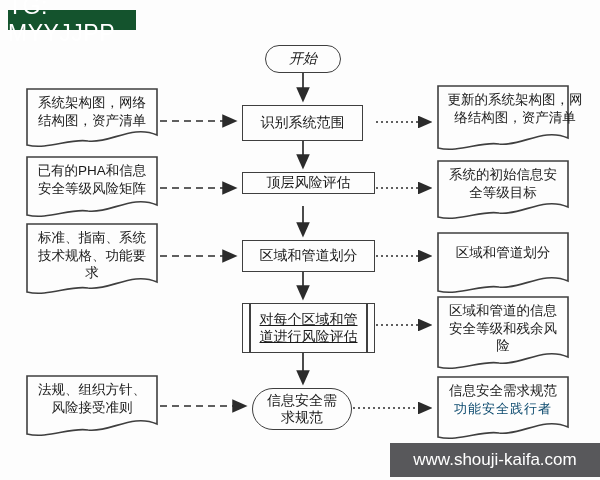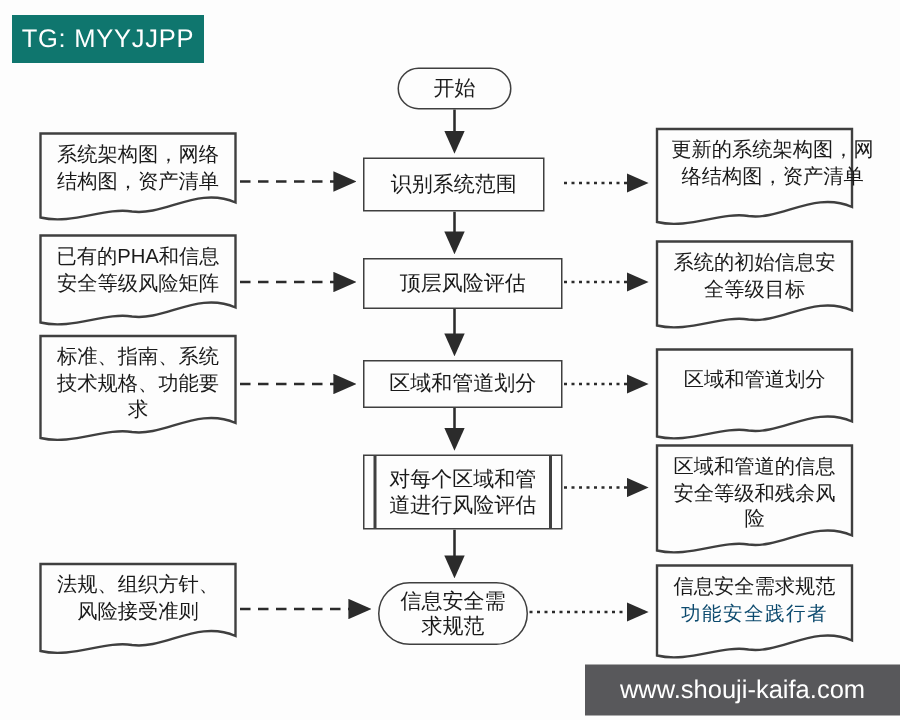--- a/index.html
+++ b/index.html
@@ -5,22 +5,22 @@
   html,body{margin:0;padding:0;}
   body{
     width:600px;height:480px;position:relative;overflow:hidden;
     background:#fdfdfd;
     font-family:"Liberation Sans","DejaVu Sans",sans-serif;
     color:#1a1a1a;
   }
   .abs{position:absolute;}
   
   .badge{
-    left:8px;top:10px;width:128px;height:32px;
-    background:#0f766e;color:#fff;font-size:17px;
+    left:8px;top:10px;width:128px;height:20px;
+    background:#14532d;color:#fff;font-size:23px;
     display:flex;align-items:center;justify-content:center;letter-spacing:.5px;
   }
   .wmbar{
     left:390px;top:443px;width:210px;height:34px;
     background:#58585b;color:#fff;font-size:17px;
     display:flex;align-items:center;justify-content:center;
   }
   
   .node{
     border:1.6px solid #3f3f3f;background:#fdfdfd;
@@ -72,26 +72,26 @@
 
   <line x1="376" y1="122" x2="430" y2="122" stroke="#2b2b2b" stroke-width="1.6" stroke-dasharray="2,3" marker-end="url(#ah)"></line>
   <line x1="376" y1="188" x2="430" y2="188" stroke="#2b2b2b" stroke-width="1.6" stroke-dasharray="2,3" marker-end="url(#ah)"></line>
   <line x1="376" y1="256" x2="430" y2="256" stroke="#2b2b2b" stroke-width="1.6" stroke-dasharray="2,3" marker-end="url(#ah)"></line>
   <line x1="376" y1="325" x2="430" y2="325" stroke="#2b2b2b" stroke-width="1.6" stroke-dasharray="2,3" marker-end="url(#ah)"></line>
   <line x1="353" y1="408" x2="430" y2="408" stroke="#2b2b2b" stroke-width="1.6" stroke-dasharray="2,3" marker-end="url(#ah)"></line>
 </svg>
 
 <div class="abs badge">TG: MYYJJPP</div>
 
-<div class="abs node stadium" style="left:265px;top:45px;width:76px;height:28px;">开始</div>
+<div class="abs node stadium" style="left:265px;top:45px;width:76px;height:28px;font-style:italic;">开始</div>
 
 <div class="abs node" style="left:242px;top:105px;width:121px;height:36px;">识别系统范围</div>
-<div class="abs node" style="left:242px;top:172px;width:133px;height:34px;">顶层风险评估</div>
+<div class="abs node" style="left:242px;top:172px;width:133px;height:22px;">顶层风险评估</div>
 <div class="abs node" style="left:242px;top:240px;width:133px;height:32px;">区域和管道划分</div>
-<div class="abs node predef" style="left:242px;top:303px;width:133px;height:50px;">对每个区域和管道进行风险评估</div>
+<div class="abs node predef" style="left:242px;top:303px;width:133px;height:50px;text-decoration:underline;">对每个区域和管道进行风险评估</div>
 <div class="abs node stadium-lg" style="left:252px;top:388px;width:100px;height:42px;padding:0 8px;">信息安全需求规范</div>
 
 <div class="abs doc" style="left:26px;top:88px;width:132px;height:60px;">
   <svg width="132" height="60">
       <path d="M1,1 H131 V47 C106,36 84,56 62,53 C44,50 22,62 1,57 Z"></path>
     </svg>
   <div class="doc-label">系统架构图，网络结构图，资产清单</div>
 </div>
 <div class="abs doc" style="left:26px;top:156px;width:132px;height:62px;">
   <svg width="132" height="62">

